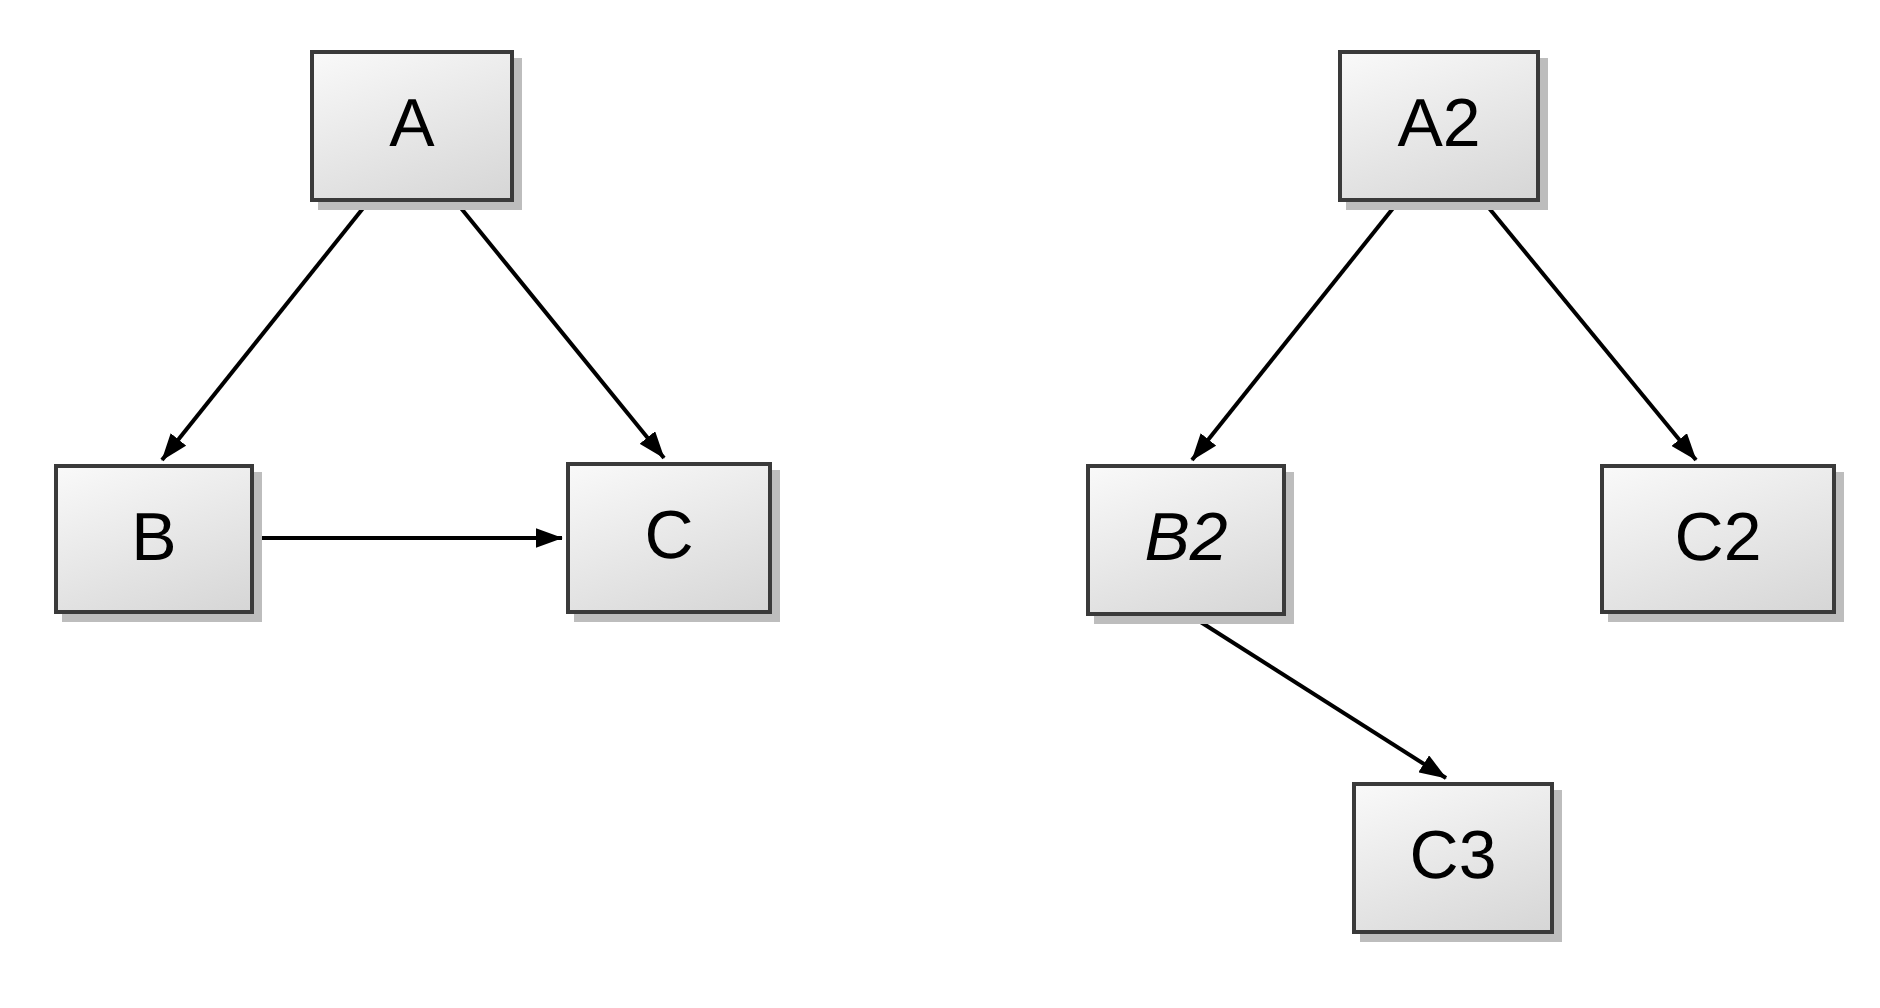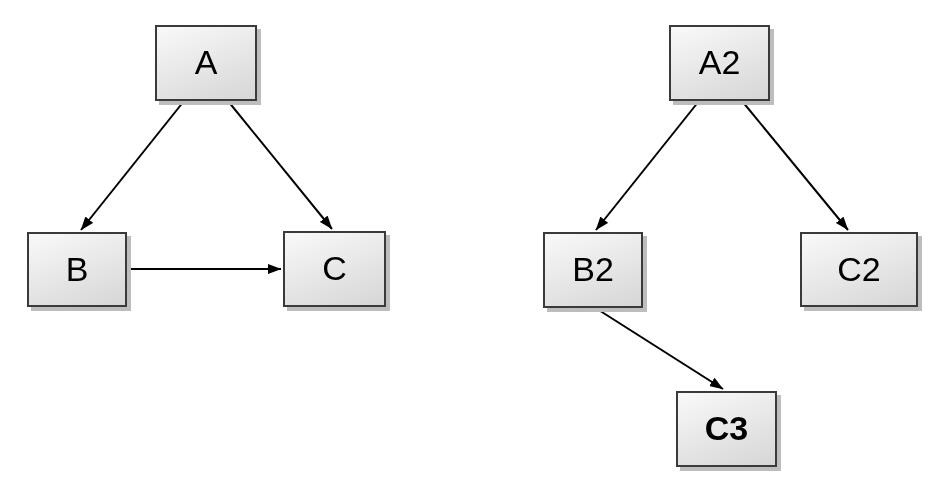--- a/index.html
+++ b/index.html
@@ -78,23 +78,23 @@
       </div>
       <div class="node" style="left: 27px; top: 232px; width: 100px; height: 75px;">
         <span class="node-label">B</span>
       </div>
       <div class="node" style="left: 283px; top: 231px; width: 103px; height: 76px;">
         <span class="node-label">C</span>
       </div>
       <div class="node" style="left: 669px; top: 25px; width: 101px; height: 76px; justify-content: center;">
         <span class="node-label">A2</span>
       </div>
-      <div class="node" style="left: 543px; top: 232px; width: 100px; height: 76px;">
+      <div class="node" style="left: 543px; top: 232px; width: 100px; height: 76px; font-style: italic;">
         <span class="node-label">B2</span>
       </div>
       <div class="node" style="left: 800px; top: 232px; width: 118px; height: 75px;">
         <span class="node-label">C2</span>
       </div>
-      <div class="node" style="left: 676px; top: 391px; width: 101px; height: 76px; font-weight: bold;">
+      <div class="node" style="left: 676px; top: 391px; width: 101px; height: 76px;">
         <span class="node-label">C3</span>
       </div>
     </div>
 </div>
 
 </body></html>

